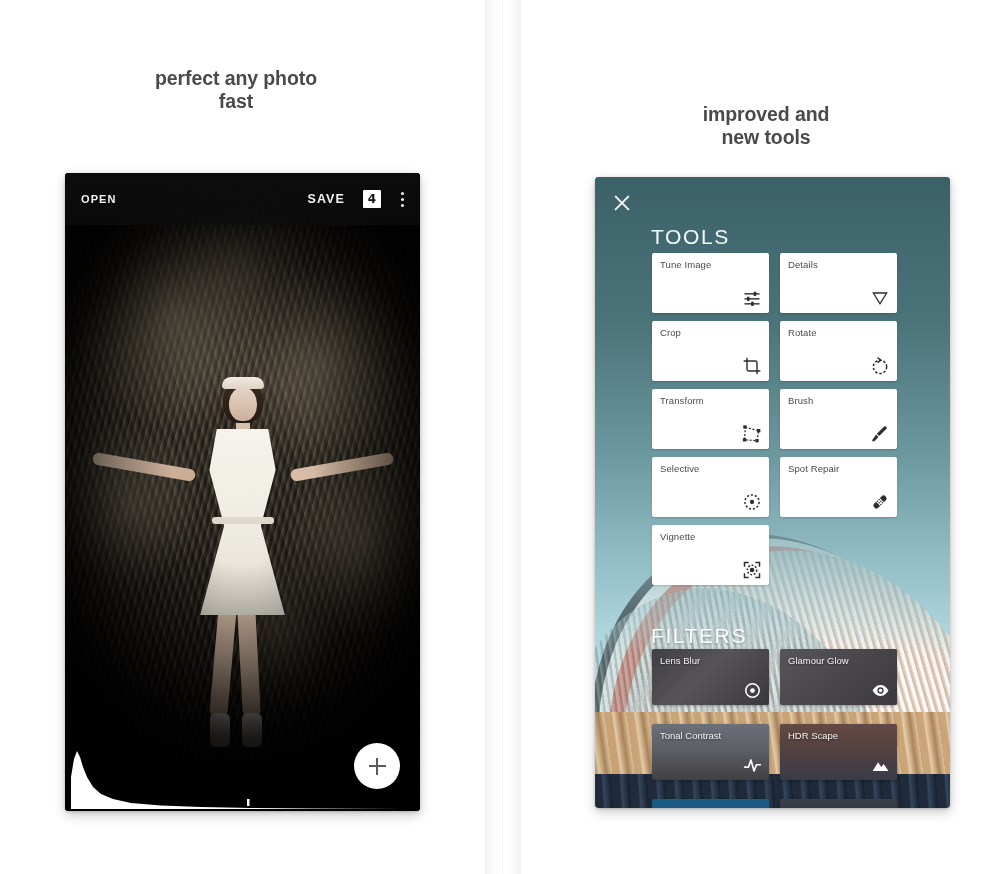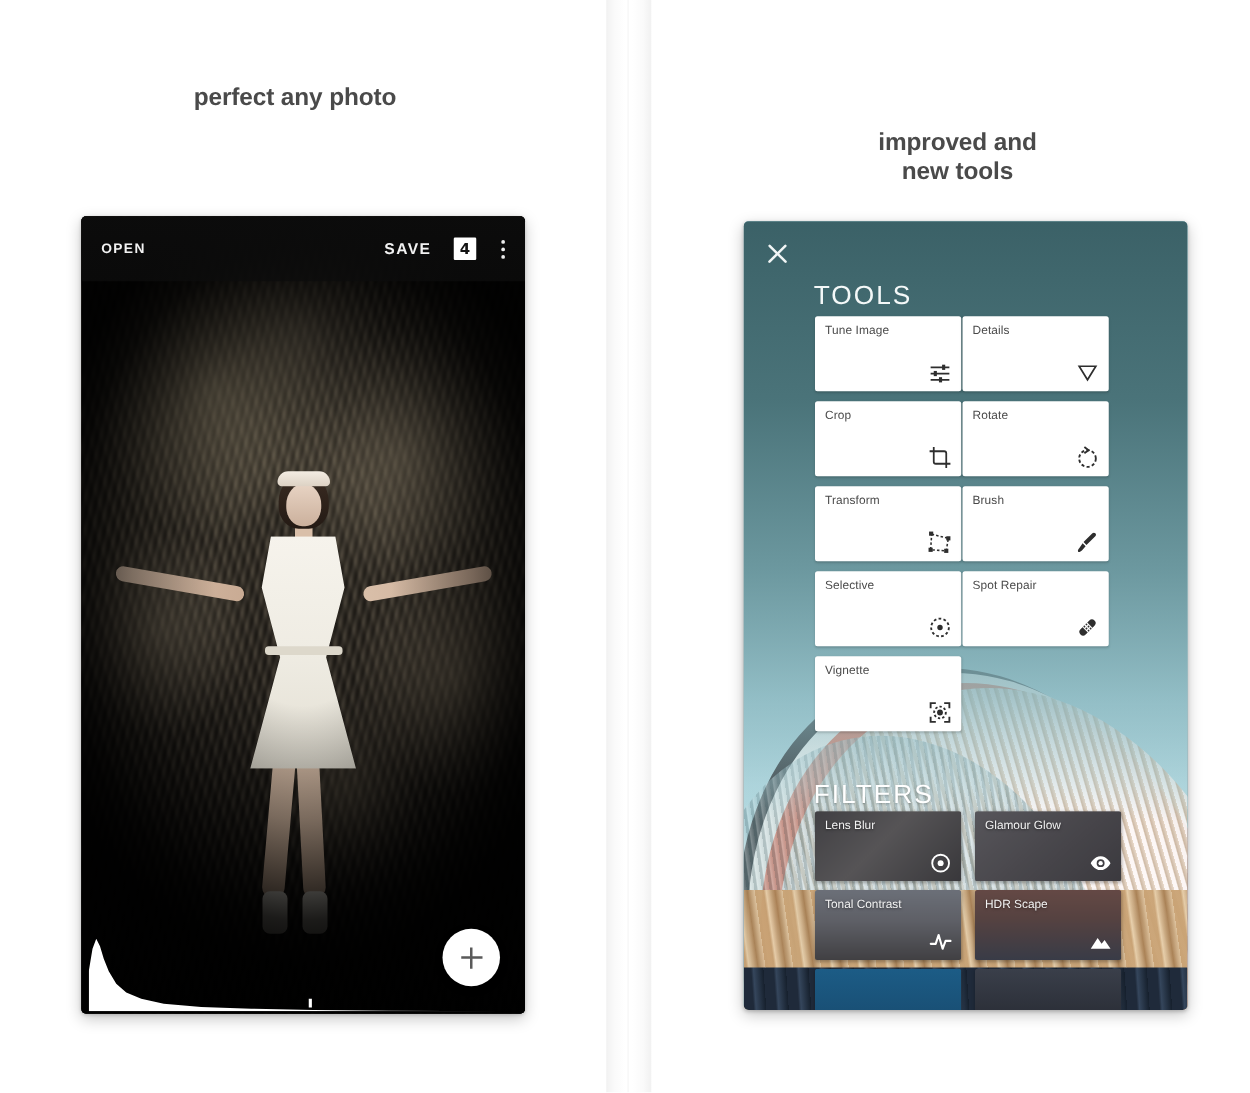--- a/index.html
+++ b/index.html
@@ -216,38 +216,38 @@
 
   .sec-head{
     position:absolute;left:56px;color:#f4f8f8;font-size:21px;
     letter-spacing:1.6px;font-weight:normal;
   }
   #tools-head{top:48px;}
   #filters-head{top:447px;color:#ffffff;text-shadow:0 1px 2px rgba(0,0,0,0.25);}
 
   .tool-grid{
     position:absolute;left:57px;top:76px;width:245px;
-    display:flex;flex-wrap:wrap;gap:8px 1px;
+    display:flex;flex-wrap:wrap;gap:8px 11px;
   }
   .tool-card{
     width:117px;height:60px;background:#ffffff;border-radius:2px;
     position:relative;box-shadow:0 1px 2px rgba(0,0,0,0.18);
   }
   .tool-card .label{
     position:absolute;left:8px;top:6px;font-size:9.5px;color:#4a4a4a;letter-spacing:0.1px;
   }
   .tool-card .ico{
     position:absolute;right:7px;bottom:5px;width:22px;height:22px;
     display:flex;align-items:flex-end;justify-content:flex-end;color:#2e2e2e;
   }
   .tool-card .ico svg{display:block;}
 
   .filter-grid{
     position:absolute;left:57px;top:472px;width:245px;
-    display:flex;flex-wrap:wrap;gap:7px 11px;
+    display:flex;flex-wrap:wrap;gap:19px 11px;
   }
   .filter-card{
     width:117px;height:56px;border-radius:2px;position:relative;overflow:hidden;
     box-shadow:0 1px 3px rgba(0,0,0,0.3);
   }
   .filter-card .thumb{position:absolute;inset:0;}
   .filter-card .scrim{position:absolute;inset:0;background:rgba(70,70,76,0.55);}
   .filter-card .label{
     position:absolute;left:8px;top:6px;font-size:9.5px;color:#f3f3f3;
     text-shadow:0 1px 2px rgba(0,0,0,0.5);
@@ -263,20 +263,21 @@
   .th-blue{background:linear-gradient(180deg,#1c5c86,#17486b);}
   .th-grain{background:linear-gradient(180deg,#3a3f4a,#23262e);}
 </style>
 </head>
 <body>
 
 <div class="stage">
 
   <div class="caption" id="caption-left">
     <span>perfect any photo</span>
+    <span class="l2">fast</span>
   </div>
 
   <div class="phone" id="phone-left">
     <div class="photo-left">
       <div class="rock"></div>
       <div class="figure">
         <div class="fig-arm l"></div>
         <div class="fig-arm r"></div>
         <div class="fig-leg l"></div>
         <div class="fig-leg r"></div>

